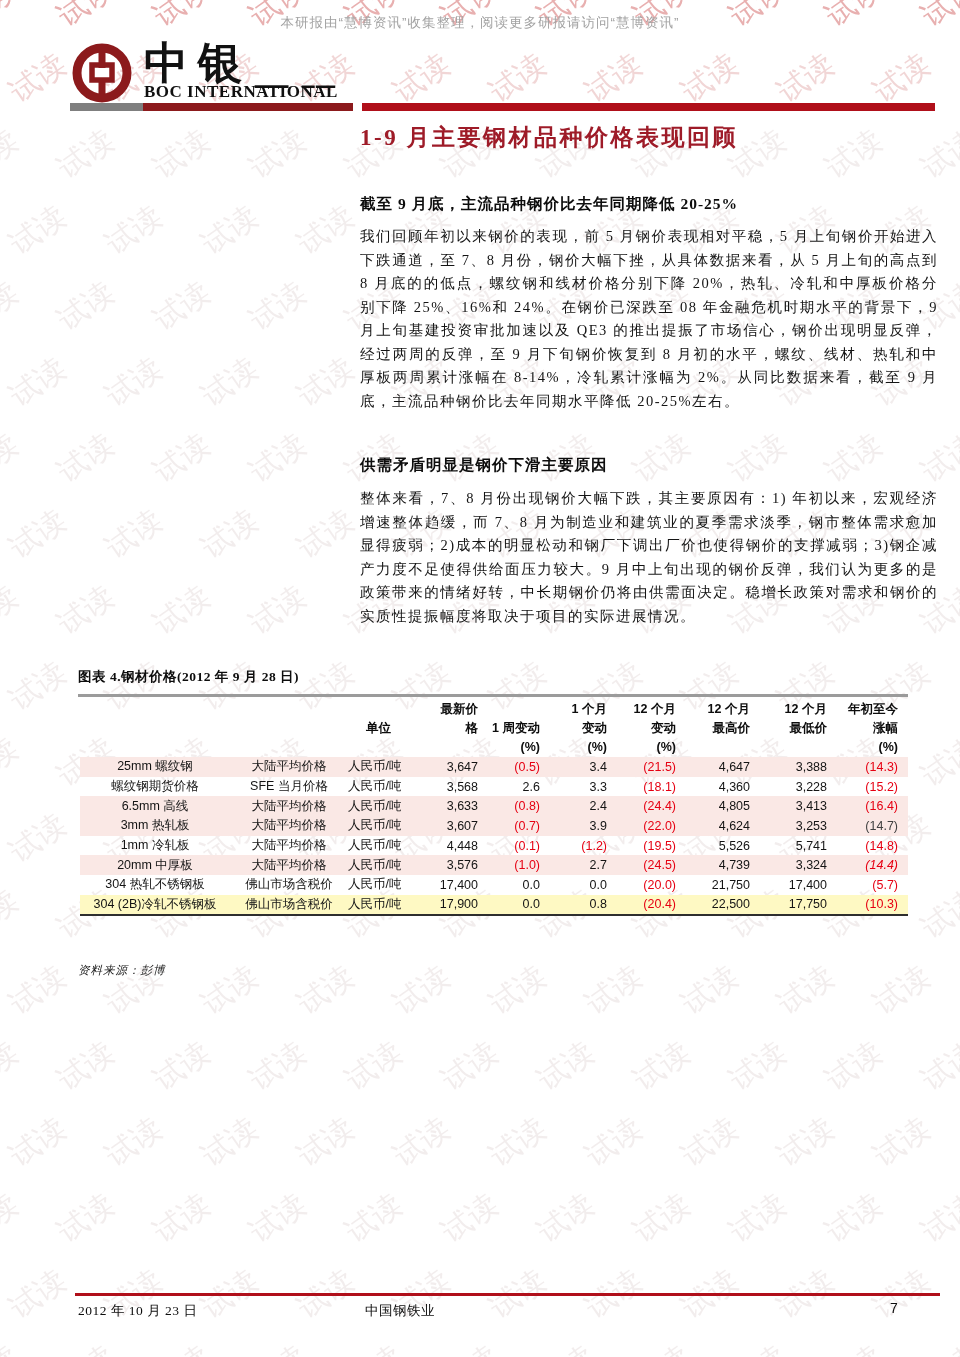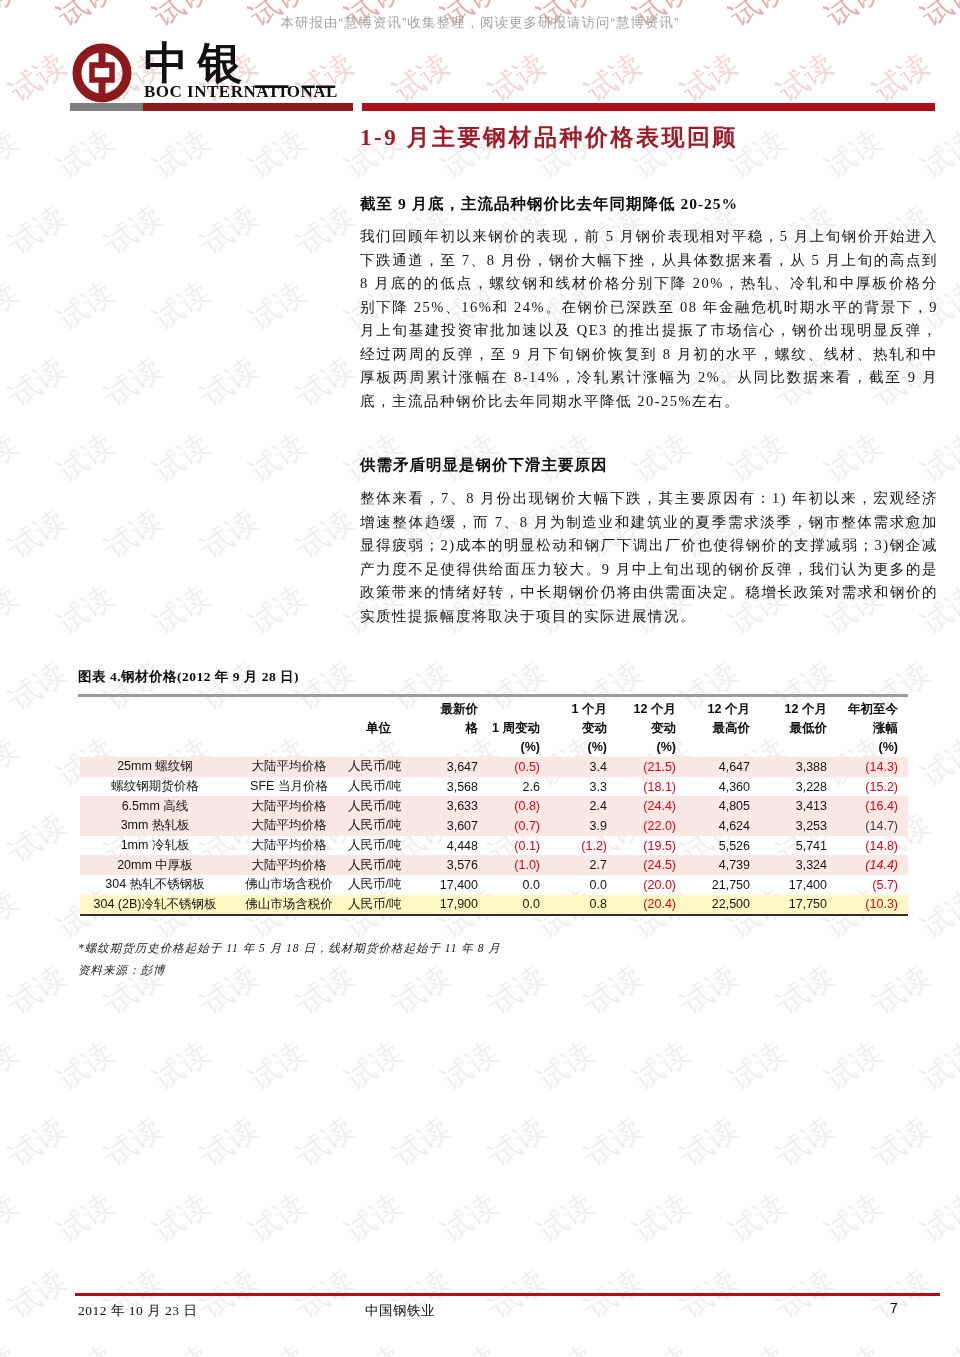--- a/index.html
+++ b/index.html
@@ -460,21 +460,20 @@
             <td class="r">0.0</td>
             <td class="r">0.8</td>
             <td class="r" style="color: rgb(230, 0, 18);">(20.4)</td>
             <td class="r">22,500</td>
             <td class="r">17,750</td>
             <td class="r" style="color: rgb(230, 0, 18);">(10.3)</td>
           </tr>
         </tbody>
     </table>
 
-    <div class="fn1">*螺纹期货历史价格起始于 11 年 5 月 18 日，线材期货价格起始于 11 年 8 月</div>
     <div class="fn2">资料来源：彭博</div>
 
     <div class="foot-rule" style="background: rgb(176, 15, 26);"></div>
     <span class="f-date">2012 年 10 月 23 日</span>
     <span class="f-center">中国钢铁业</span>
     <span class="f-page">7</span>
 
   </div>
 </div>
 

